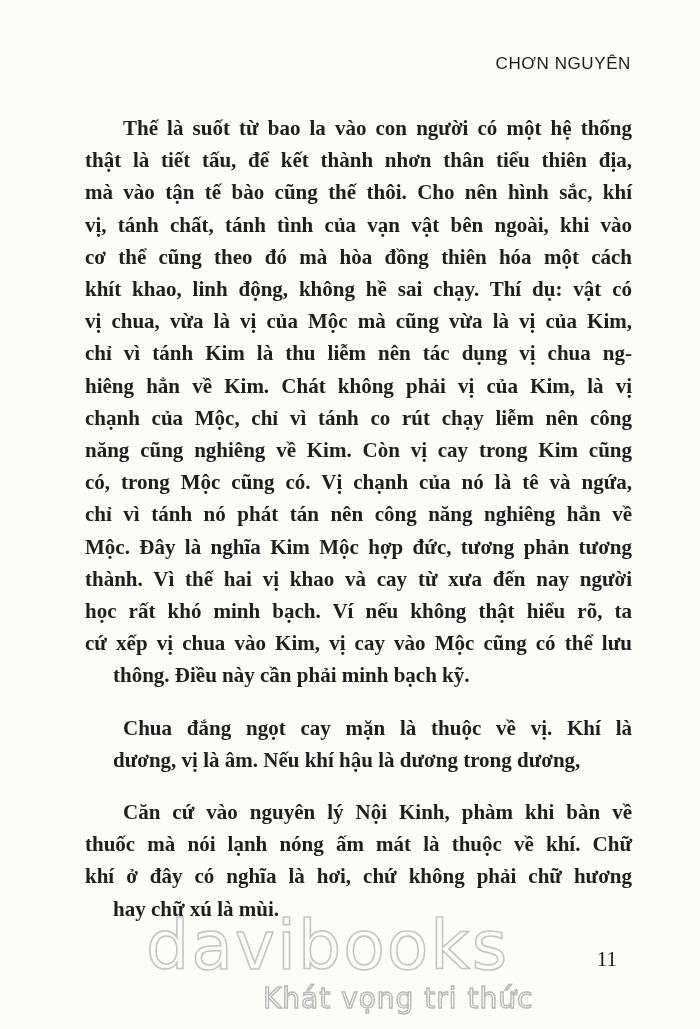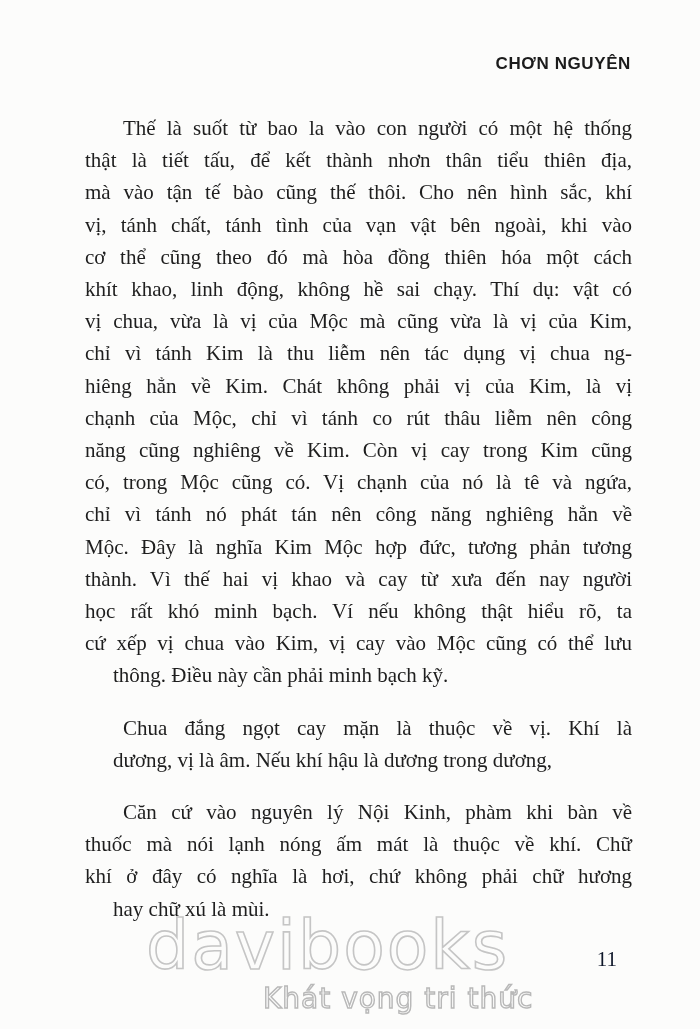--- a/index.html
+++ b/index.html
@@ -11,31 +11,32 @@
     overflow: hidden;
     font-family: "Liberation Serif", "DejaVu Serif", serif;
     color: #1e1e1e;
   }
   .running-head {
     position: absolute;
     top: 54px;
     right: 69px;
     font-family: "Liberation Sans", "DejaVu Sans", sans-serif;
     font-size: 17px;
-    font-weight: 700;
+    font-weight: 400;
     letter-spacing: 0.6px;
     color: #1b1b1b;
     text-align: center;
   }
   .body-text {
     position: absolute;
     left: 85px;
     top: 112px;
     width: 547px;
     font-size: 21px;
+    font-weight: bold;
   }
   .para { margin: 0 0 20px 0; }
   .line {
     line-height: 32.2px;
     text-align: justify;
     text-align-last: justify;
     white-space: nowrap;
   }
   .line.first { text-indent: 38px; }
   .line.last  { text-align-last: left; white-space: normal; margin-left: 28px; }
@@ -81,21 +82,21 @@
       <div class="para">
         <div class="line first">Thế là suốt từ bao la vào con người có một hệ thống</div>
         <div class="line">thật là tiết tấu, để kết thành nhơn thân tiểu thiên địa,</div>
         <div class="line">mà vào tận tế bào cũng thế thôi. Cho nên hình sắc, khí</div>
         <div class="line">vị, tánh chất, tánh tình của vạn vật bên ngoài, khi vào</div>
         <div class="line">cơ thể cũng theo đó mà hòa đồng thiên hóa một cách</div>
         <div class="line">khít khao, linh động, không hề sai chạy. Thí dụ: vật có</div>
         <div class="line">vị chua, vừa là vị của Mộc mà cũng vừa là vị của Kim,</div>
         <div class="line">chỉ vì tánh Kim là thu liễm nên tác dụng vị chua ng-</div>
         <div class="line">hiêng hẳn về Kim. Chát không phải vị của Kim, là vị</div>
-        <div class="line">chạnh của Mộc, chỉ vì tánh co rút thâu liễm nên công</div>
+        <div class="line">chạnh của Mộc, chỉ vì tánh co rút chạy liễm nên công</div>
         <div class="line">năng cũng nghiêng về Kim. Còn vị cay trong Kim cũng</div>
         <div class="line">có, trong Mộc cũng có. Vị chạnh của nó là tê và ngứa,</div>
         <div class="line">chỉ vì tánh nó phát tán nên công năng nghiêng hẳn về</div>
         <div class="line">Mộc. Đây là nghĩa Kim Mộc hợp đức, tương phản tương</div>
         <div class="line">thành. Vì thế hai vị khao và cay từ xưa đến nay người</div>
         <div class="line">học rất khó minh bạch. Ví nếu không thật hiểu rõ, ta</div>
         <div class="line">cứ xếp vị chua vào Kim, vị cay vào Mộc cũng có thể lưu</div>
         <div class="line last">thông. Điều này cần phải minh bạch kỹ.</div>
       </div>
       <div class="para">

